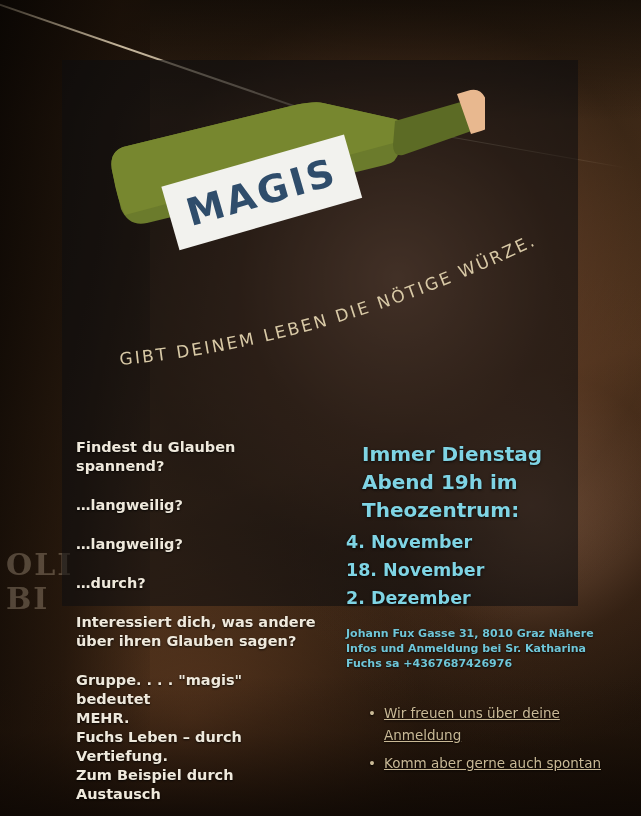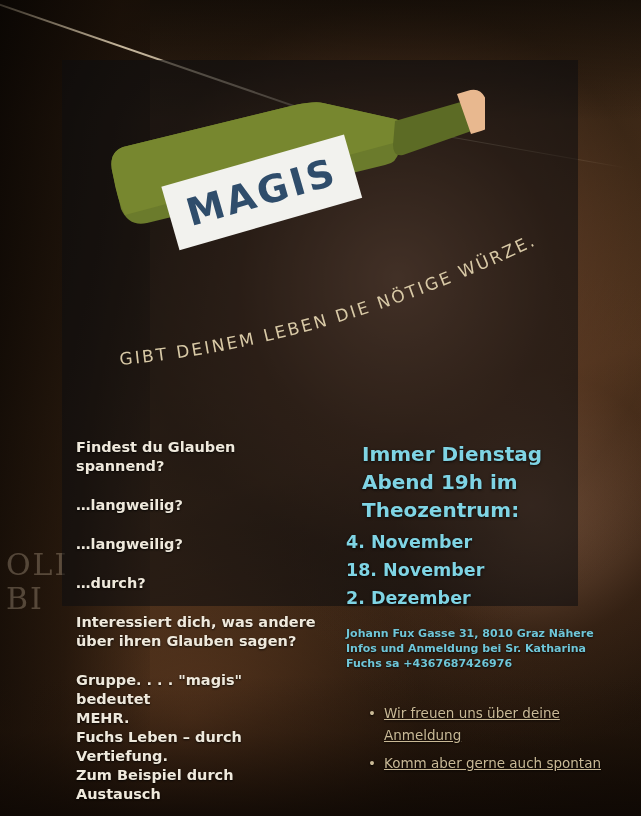--- a/index.html
+++ b/index.html
@@ -55,21 +55,21 @@
   
   .bg-ghost-text {
     position: absolute;
     left: 6px;
     top: 548px;
     color: rgba(214,196,168,0.30);
     font-family: "DejaVu Serif", serif;
     font-size: 30px;
     letter-spacing: 2px;
     line-height: 34px;
-    font-weight: 400;
+    font-weight: 700;
   }
   
   .bg-streak {
     position: absolute;
     left: -40px;
     top: -10px;
     width: 430px;
     height: 2px;
     background: linear-gradient(90deg, rgba(255,240,210,0.0) 0%, rgba(255,238,205,0.75) 40%, rgba(255,240,215,0.55) 75%, rgba(255,240,215,0) 100%);
     transform: rotate(19deg);

